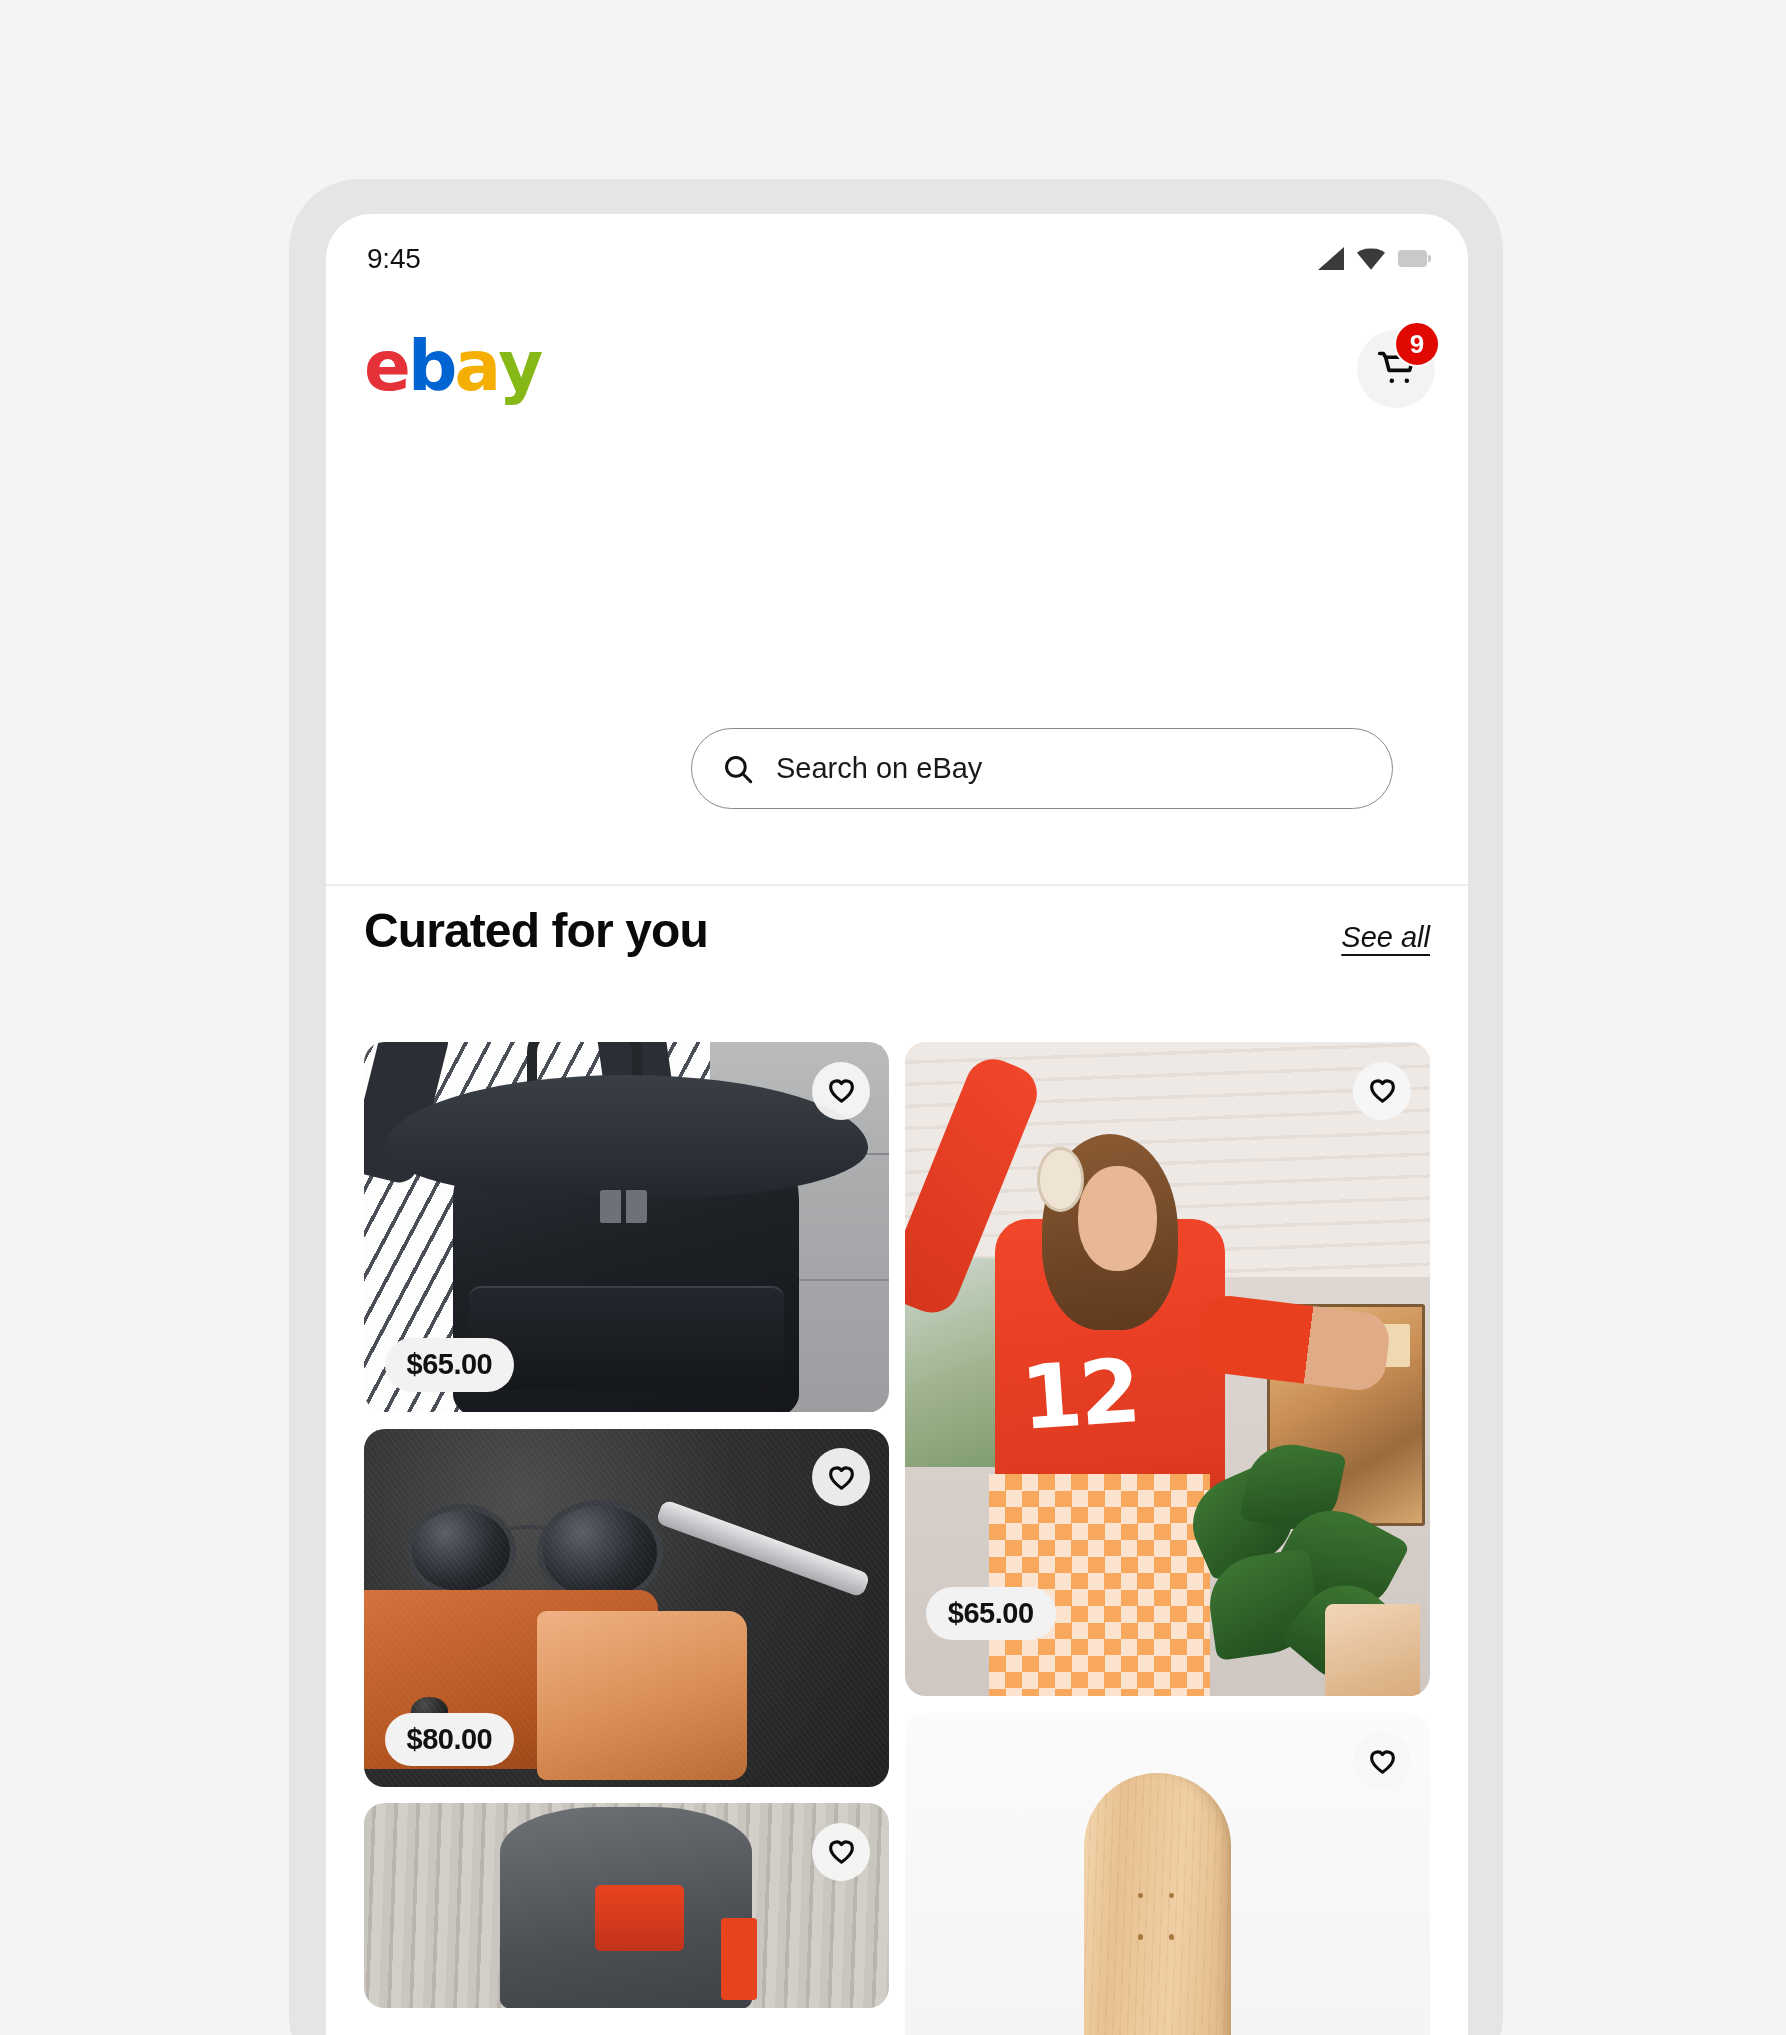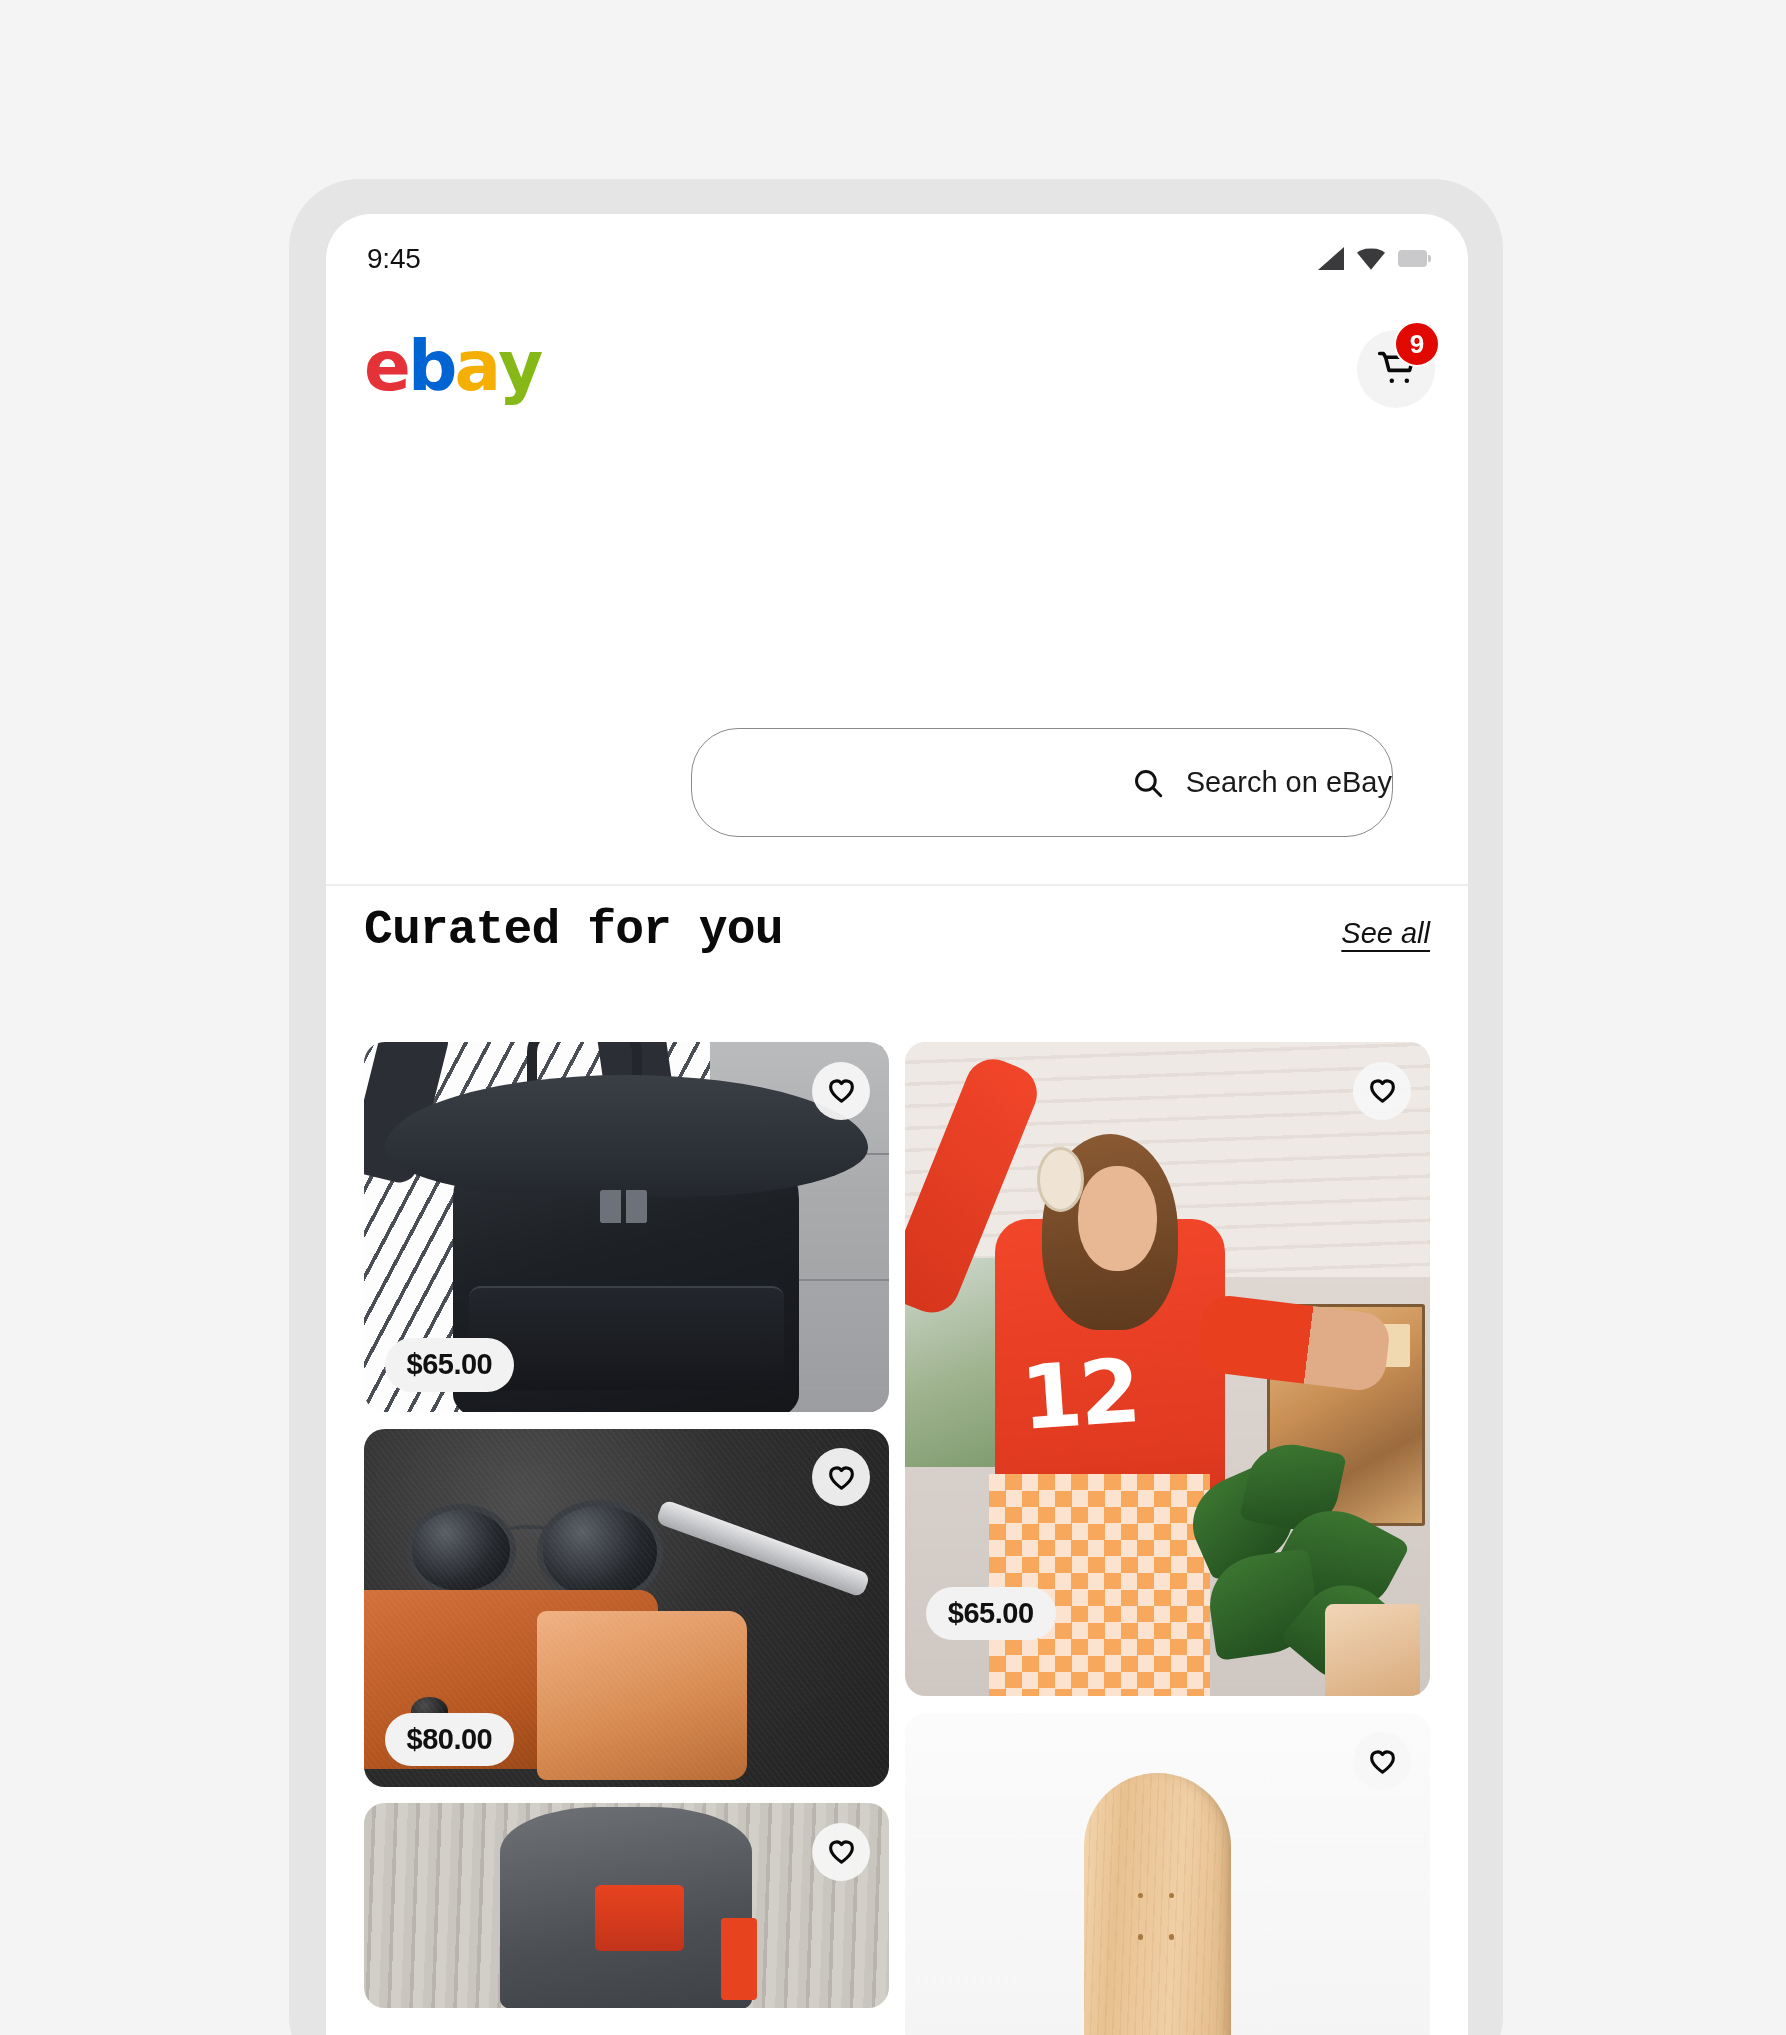--- a/index.html
+++ b/index.html
@@ -108,29 +108,28 @@
     font-size: 26px;
     font-weight: 700;
     display: flex; align-items: center; justify-content: center;
     border: 2.8px solid #fff;
   }
 
   
   #search-bar {
     position: absolute;
     left: 365px; top: 514px;
-    width: 702px; height: 109px;
+    width: 702px; height: 81px;
     border: 1.4px solid #8a8a8a;
     border-radius: 47px;
     background: #fff;
     display: flex; align-items: center;
     padding-left: 29px;
     gap: 21px;
     cursor: text;
-    justify-content: flex-end;
   }
   #search-placeholder {
     font-size: 29px;
     color: #1a1a1a;
   }
 
   #header-divider {
     position: absolute;
     left: 0; top: 670px;
     width: 100%; height: 1.9px;
@@ -145,21 +144,20 @@
     padding: 0 38px;
     display: flex;
     align-items: baseline;
     justify-content: space-between;
   }
   #section-title {
     font-size: 48px;
     font-weight: 700;
     color: #0a0a0a;
     letter-spacing: -0.9px;
-    font-family: Liberation Mono, monospace;
   }
   #see-all-link {
     font-size: 29px;
     color: #111;
     text-decoration: underline;
     text-underline-offset: 6.5px;
     text-decoration-thickness: 1.9px;
     cursor: pointer;
     font-style: italic;
   }

